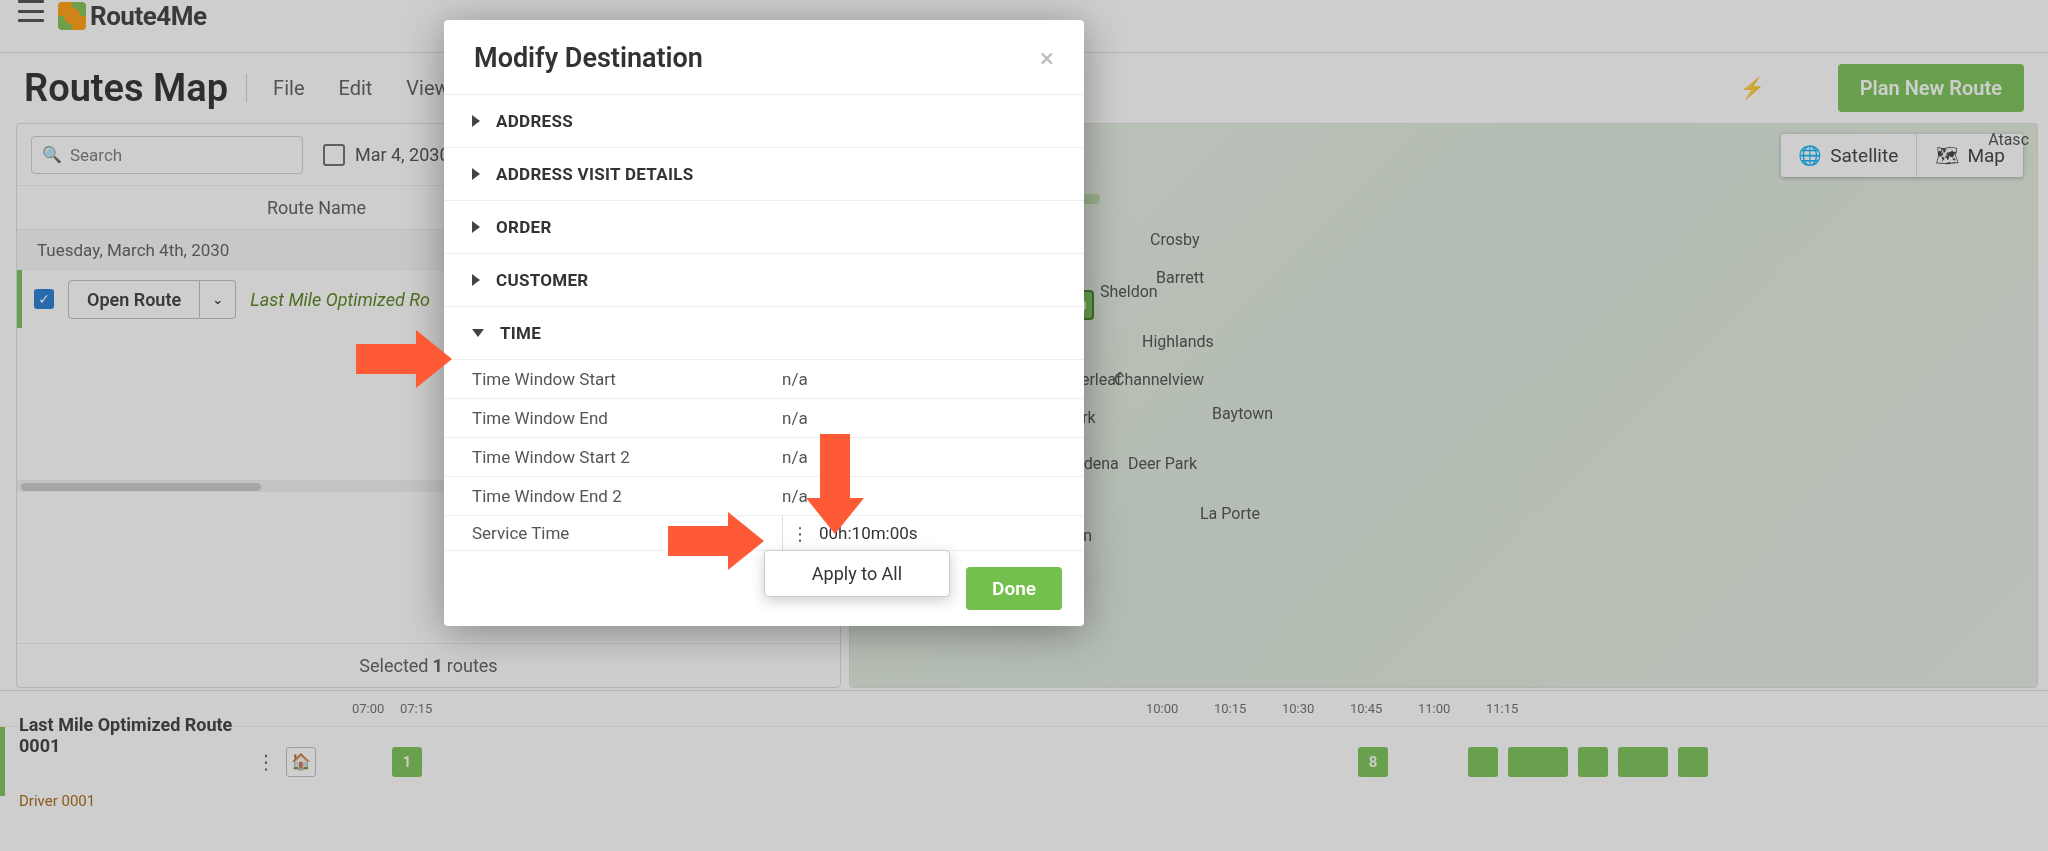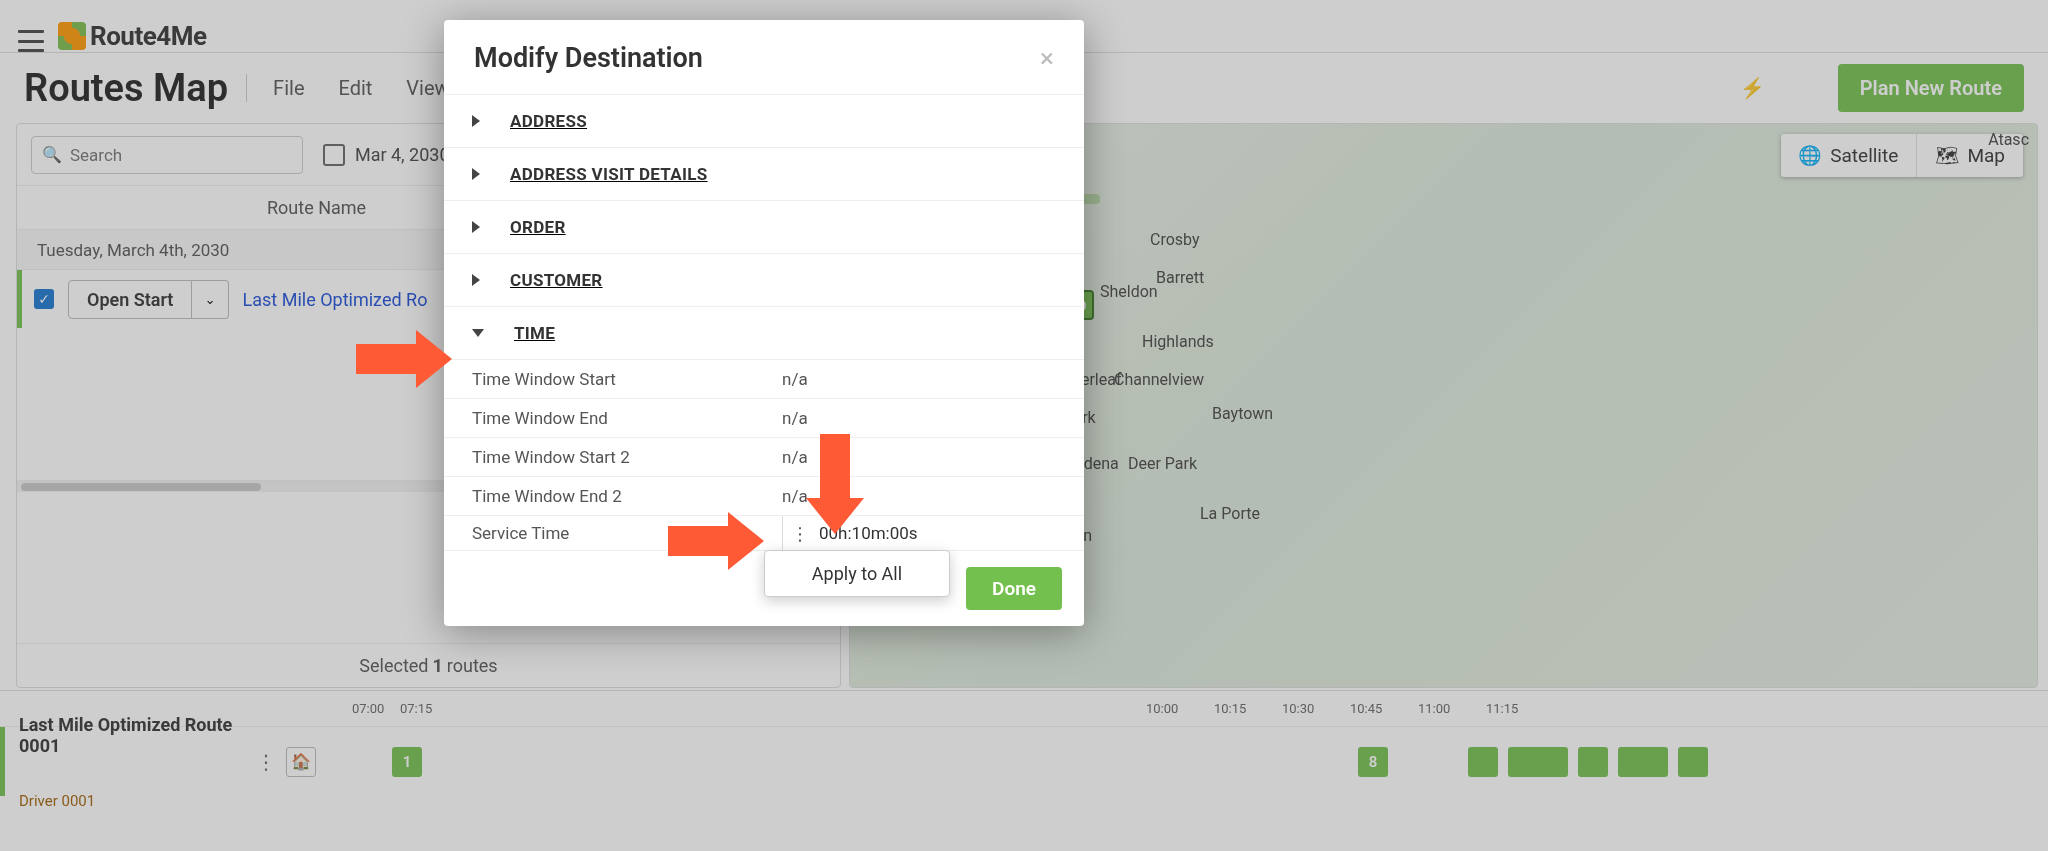--- a/index.html
+++ b/index.html
@@ -1,17 +1,17 @@
 <!DOCTYPE html>
 <html><head>
 <meta charset="utf-8">
 <style>
 * { box-sizing: border-box; margin: 0; padding: 0; font-family: -apple-system, BlinkMacSystemFont, "Segoe UI", Roboto, Arial, sans-serif; }
 body { width: 2048px; height: 851px; overflow: hidden; position: relative; background: #fff; }
-.app-header { height: 53px; border-bottom: 1px solid #ddd; display: flex; align-items: flex-end; padding: 0 18px; gap: 14px; }
+.app-header { height: 53px; border-bottom: 1px solid #ddd; display: flex; align-items: flex-start; padding: 0 18px; gap: 14px; }
 .menu-icon { width: 26px; height: 22px; display: flex; flex-direction: column; justify-content: space-between; cursor: pointer; }
 .menu-icon span { height: 3px; background: #444; border-radius: 1px; }
 .logo { height: 32px; display: flex; align-items: center; gap: 4px; }
 .logo-icon { width: 28px; height: 28px; background: radial-gradient(circle, #f90 0 40%, transparent 40%), conic-gradient(#7cbe4c 0 25%, #f90 25% 50%, #7cbe4c 50% 75%, #f90 75%); border-radius: 4px; }
 .logo-text { font-size: 26px; font-weight: 700; color: #333; letter-spacing: -0.5px; }
 .page-row { height: 70px; display: flex; align-items: center; padding: 0 24px; gap: 18px; }
 .page-title { font-size: 38px; font-weight: 600; color: #222; }
 .vsep { width: 1px; height: 28px; background: #ccc; }
 .menu-link { font-size: 20px; color: #555; cursor: pointer; padding: 6px 8px; }
 .page-row .spacer { flex: 1; }
@@ -25,21 +25,21 @@
 .date-box { display: flex; align-items: center; gap: 10px; font-size: 18px; color: #444; }
 .date-box .cal-icon { width: 22px; height: 22px; border: 2px solid #666; border-radius: 3px; position: relative; }
 .table-head { height: 44px; display: flex; align-items: center; padding: 0 20px; border-bottom: 1px solid #eee; }
 .table-head .rn-col { margin-left: 230px; font-size: 18px; color: #555; }
 .date-row { height: 40px; background: #f7f7f7; border-bottom: 1px solid #eee; display: flex; align-items: center; padding: 0 20px; font-size: 17px; color: #555; }
 .route-row { height: 58px; display: flex; align-items: center; padding: 0 12px; gap: 14px; border-left: 5px solid #73c04e; }
 .route-row .chk { width: 20px; height: 20px; background: #1976d2; border-radius: 3px; display: flex; align-items: center; justify-content: center; color: #fff; font-size: 14px; }
 .open-btn-group { display: flex; }
 .open-btn { border: 1px solid #bbb; border-radius: 4px 0 0 4px; background: #fff; padding: 8px 18px; font-size: 18px; font-weight: 600; color: #333; cursor: pointer; }
 .open-dd { border: 1px solid #bbb; border-left: none; border-radius: 0 4px 4px 0; background: #fff; padding: 8px 12px; cursor: pointer; }
-.route-name { font-size: 18px; color: #1d4ed8; }
+.route-name { font-size: 18px; color: #4d7c0f; font-style: italic; }
 .left-footer { margin-top: auto; height: 44px; border-top: 1px solid #eee; display: flex; align-items: center; justify-content: center; font-size: 18px; color: #555; }
 .left-footer b { font-weight: 700; margin: 0 4px; }
 .scroll-indicator { height: 12px; background: #f2f2f2; border-top: 1px solid #eee; position: relative; }
 .scroll-indicator .thumb { position: absolute; left: 4px; top: 2px; width: 240px; height: 8px; background: #c8c8c8; border-radius: 4px; }
 .right-pane { flex: 1; position: relative; background: linear-gradient(135deg, #e8f0e6 0%, #dce8da 40%, #e2ece0 100%); border: 1px solid #ddd; border-radius: 4px; margin: 0 10px 0 0; overflow: hidden; }
 .map-badge-group { position: absolute; top: 10px; right: 14px; display: flex; background: #fff; border-radius: 3px; box-shadow: 0 1px 4px rgba(0,0,0,.3); overflow: hidden; }
 .map-badge { padding: 10px 18px; font-size: 19px; color: #333; display: flex; align-items: center; gap: 8px; cursor: pointer; }
 .map-badge + .map-badge { border-left: 1px solid #ddd; }
 .map-city { position: absolute; left: 40px; top: 300px; font-size: 28px; font-weight: 500; color: #333; }
 .map-label { position: absolute; font-size: 16px; color: #444; }
@@ -58,21 +58,21 @@
 .gantt-right { flex: 1; position: relative; display: flex; align-items: center; padding: 0 10px; }
 .stop-box { height: 30px; min-width: 30px; background: #73c04e; color: #fff; border-radius: 3px; display: flex; align-items: center; justify-content: center; font-size: 15px; font-weight: 600; margin-right: 3px; }
 .gantt-ctrls { position: absolute; right: 14px; bottom: 8px; display: flex; align-items: center; gap: 14px; background: #fff; border: 1px solid #ccc; border-radius: 4px; padding: 6px 14px; font-size: 17px; color: #444; }
 .gantt-ctrls .sep { width: 1px; height: 22px; background: #ddd; }
 .gantt-ctrls .chk2 { width: 18px; height: 18px; border: 2px solid #888; border-radius: 3px; }
 .overlay-dim { position: absolute; inset: 0; background: rgba(80,80,80,.28); z-index: 5; }
 .modal { position: absolute; left: 444px; top: 20px; width: 640px; background: #fff; border-radius: 4px; box-shadow: 0 6px 40px rgba(0,0,0,.35); z-index: 10; overflow: hidden; }
 .modal-head { padding: 22px 30px 20px; display: flex; align-items: center; border-bottom: 1px solid #eee; }
 .modal-head h2 { font-size: 27px; font-weight: 600; color: #333; flex: 1; }
 .modal-close { font-size: 26px; color: #bbb; cursor: pointer; }
-.section-head { padding: 16px 28px; border-bottom: 1px solid #eee; display: flex; align-items: center; gap: 30px; cursor: pointer; text-decoration: underline; }
+.section-head { padding: 16px 28px; border-bottom: 1px solid #eee; display: flex; align-items: center; gap: 16px; cursor: pointer; }
 .section-head .tri { width: 0; height: 0; border-style: solid; }
 .section-head .tri.right { border-width: 6px 0 6px 8px; border-color: transparent transparent transparent #444; }
 .section-head .tri.down { border-width: 8px 6px 0 6px; border-color: #444 transparent transparent transparent; }
 .section-head .lab { font-size: 17px; font-weight: 700; color: #333; letter-spacing: .3px; }
 .field-row { display: flex; align-items: center; padding: 9px 28px; border-bottom: 1px solid #eee; font-size: 17px; color: #555; }
 .field-row.input-row { padding: 0 0 0 28px; }
 .field-row .flab { flex: 0 0 310px; }
 .field-row .fval { flex: 1; color: #555; }
 .service-input-wrap { flex: 1; display: flex; align-items: center; border-left: 1px solid #ddd; height: 34px; padding-left: 8px; gap: 6px; }
 .service-dots { font-size: 18px; color: #555; cursor: pointer; }
@@ -125,21 +125,21 @@
     </div>
     <div class="table-head">
       <span class="rn-col">Route Name</span>
     </div>
     <div class="date-row">
       <span>Tuesday, March 4th, 2030</span>
     </div>
     <div class="route-row">
       <span class="chk">✓</span>
       <div class="open-btn-group">
-        <button class="open-btn">Open Start</button>
+        <button class="open-btn">Open Route</button>
         <button class="open-dd"><span>⌄</span></button>
       </div>
       <span class="route-name">Last Mile Optimized Ro</span>
     </div>
     <div class="scroll-indicator" style="margin-top:auto">
         <div class="thumb"></div>
       </div>
     <div class="left-footer">
       <span>Selected</span>
       <b>1</b>

